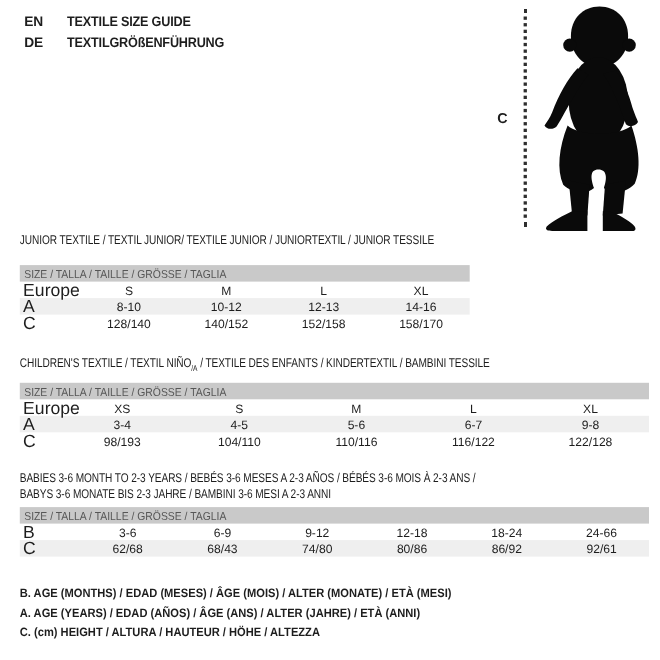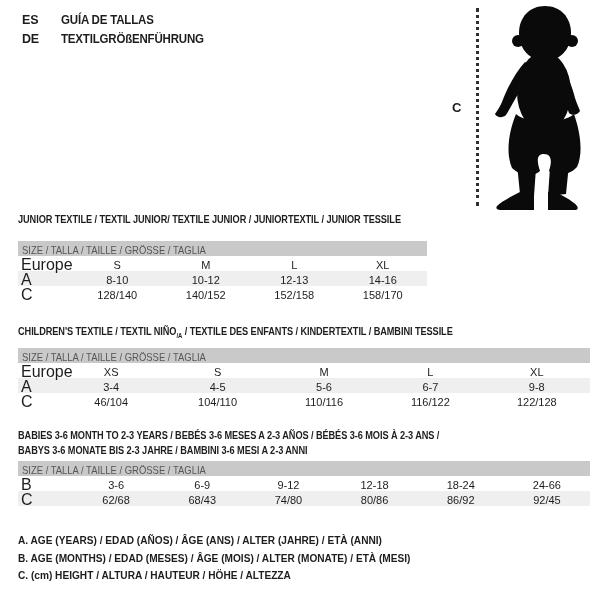--- a/index.html
+++ b/index.html
@@ -16,21 +16,21 @@
   .lang-list{left:22px;top:11px;}
   .lang-row{display:flex;line-height:18.5px;font-weight:bold;font-size:12.5px;letter-spacing:-0.2px;}
   .lang-code{width:39px;flex:none;}
 
   
   .dotted-line{left:476px;top:8px;height:198px;width:0;border-left:3px dotted #2e2e2e;}
   .figure-label{left:452px;top:100px;font-weight:bold;font-size:13px;}
   .baby-svg{left:492px;top:4px;}
 
   
-  .sec-title{font-weight:bold;font-size:11.5px;letter-spacing:-0.1px;line-height:15px;}
+  .sec-title{font-weight:normal;font-size:11.5px;letter-spacing:-0.1px;line-height:15px;}
   .sec-title sub{font-size:7.5px;}
 
   
   .size-table{font-size:11px;}
   .t-head{height:15px;background:#c9c9c9;color:#565656;display:flex;align-items:flex-end;padding-left:4px;font-size:10.5px;}
   .t-row{display:grid;height:15px;align-items:center;}
   .t1 .t-row{grid-template-columns:55px repeat(4,1fr);}
   .t2 .t-row{grid-template-columns:40px repeat(5,1fr);}
   .t3 .t-row{grid-template-columns:55px repeat(6,1fr);}
   .t-row .lbl{padding-left:3px;font-size:16px;}
@@ -39,22 +39,22 @@
 
   
   .notes{left:18px;top:532px;font-weight:bold;font-size:11px;}
   .notes .note-line{line-height:17.5px;}
 </style>
 </head>
 <body>
 
 <div class="abs lang-list">
   <div class="lang-row">
-    <span class="lang-code">ES</span>
-    <span class="cond92">GUÍA DE TALLAS</span>
+    <span class="lang-code">EN</span>
+    <span class="cond92">TEXTILE SIZE GUIDE</span>
   </div>
   <div class="lang-row">
     <span class="lang-code">DE</span>
     <span class="cond92">TEXTILGRÖßENFÜHRUNG</span>
   </div>
 </div>
 
 <div class="abs dotted-line"></div>
 <div class="abs figure-label">C</div>
 <svg class="abs baby-svg" width="106" height="206" viewBox="0 0 106 206" xmlns="http://www.w3.org/2000/svg">
@@ -129,21 +129,21 @@
   <div class="t-row alt">
     <span class="lbl">A</span>
     <span class="c">3-4</span>
     <span class="c">4-5</span>
     <span class="c">5-6</span>
     <span class="c">6-7</span>
     <span class="c">9-8</span>
   </div>
   <div class="t-row">
     <span class="lbl">C</span>
-    <span class="c">46/104</span>
+    <span class="c">98/193</span>
     <span class="c">104/110</span>
     <span class="c">110/116</span>
     <span class="c">116/122</span>
     <span class="c">122/128</span>
   </div>
 </div>
 
 <div class="abs sec-title" style="left:18px;top:428px;">
   <span class="cond">BABIES 3-6 MONTH TO 2-3 YEARS / BEBÉS 3-6 MESES A 2-3 AÑOS / BÉBÉS 3-6 MOIS À 2-3 ANS /</span><br>
   <span class="cond">BABYS 3-6 MONATE BIS 2-3 JAHRE / BAMBINI 3-6 MESI A 2-3 ANNI</span>
@@ -161,21 +161,21 @@
     <span class="c">18-24</span>
     <span class="c">24-66</span>
   </div>
   <div class="t-row alt">
     <span class="lbl">C</span>
     <span class="c">62/68</span>
     <span class="c">68/43</span>
     <span class="c">74/80</span>
     <span class="c">80/86</span>
     <span class="c">86/92</span>
-    <span class="c">92/45</span>
+    <span class="c">92/61</span>
   </div>
 </div>
 
 <div class="abs notes">
+  <div class="note-line"><span class="cond92">B. AGE (MONTHS) / EDAD (MESES) / ÂGE (MOIS) / ALTER (MONATE) / ETÀ (MESI)</span></div>
   <div class="note-line"><span class="cond92">A. AGE (YEARS) / EDAD (AÑOS) / ÂGE (ANS) / ALTER (JAHRE) / ETÀ (ANNI)</span></div>
-  <div class="note-line"><span class="cond92">B. AGE (MONTHS) / EDAD (MESES) / ÂGE (MOIS) / ALTER (MONATE) / ETÀ (MESI)</span></div>
   <div class="note-line"><span class="cond92">C. (cm) HEIGHT / ALTURA / HAUTEUR / HÖHE / ALTEZZA</span></div>
 </div>
 
 </body></html>

